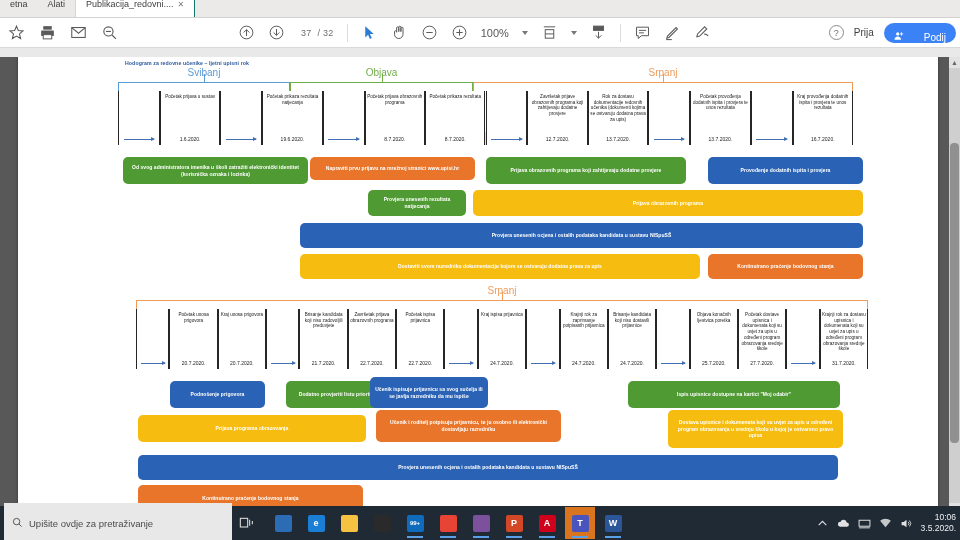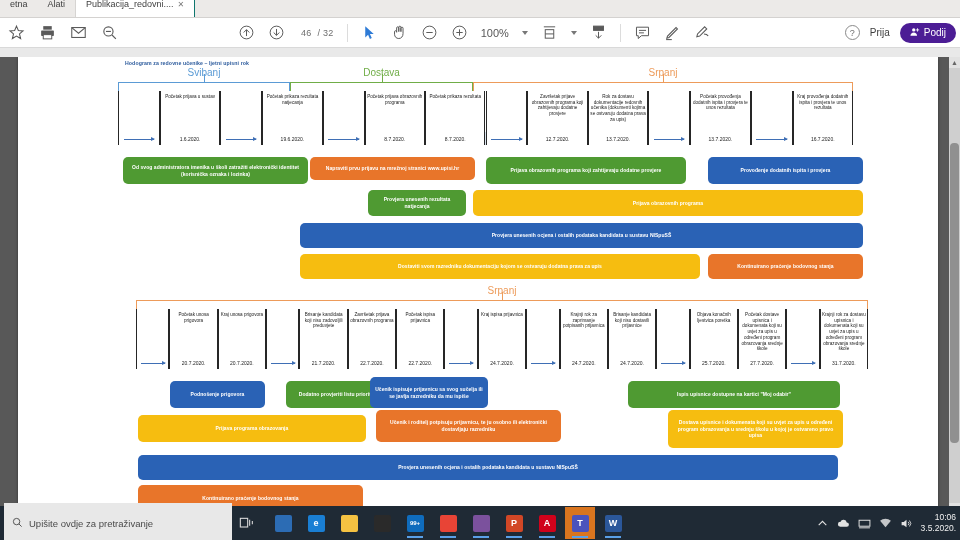--- a/index.html
+++ b/index.html
@@ -39,22 +39,22 @@
   .ic.accent { color: #2e7bd6; }
   .pagebox { font-size: 9px; color: #6f6f6f; letter-spacing: .3px; white-space: nowrap; }
   .pagebox .cur { border: 1px solid transparent; padding: 0 2px; }
   .vsep { width: 1px; height: 18px; background: #dcdcdc; }
   .zoomval { font-size: 11px; color: #575757; }
   .caret { width: 0; height: 0; border-left: 3px solid transparent; border-right: 3px solid transparent; border-top: 4px solid #777; }
   .help-circle { width: 15px; height: 15px; border: 1.4px solid #8a8a8a; border-radius: 50%;
      font-size: 9px; color: #6d6d6d; display: flex; align-items: center; justify-content: center; }
   .signin { font-size: 10px; color: #3d3d3d; white-space: nowrap; text-align: center; }
   .share-btn {
-    height: 20px; border-radius: 10px; background: #4c1d95; color: #fff;
-    font-size: 10px; display: flex; align-items: center; gap: 4px;
+    height: 20px; border-radius: 10px; background: #3b82f6; color: #fff;
+    font-size: 10px; display: flex; align-items: flex-end; gap: 20px;
     padding: 0 10px; white-space: nowrap;
   }
 
   
   .docarea {
     position: absolute; left: 0; top: 57px; width: 960px; height: 457px;
     background: #585858; overflow: hidden;
   }
   .page {
     position: absolute; left: 18px; top: 0px; width: 920px; height: 512px;
@@ -174,21 +174,21 @@
           </svg>
         </span>
       <span class="ic">
           <svg viewBox="0 0 24 24" fill="none" stroke="currentColor" stroke-width="1.4">
             <circle cx="12" cy="12" r="9"></circle>
             <polyline points="8,12 12,16 16,12"></polyline>
             <line x1="12" y1="16" x2="12" y2="7"></line>
           </svg>
         </span>
       <span class="pagebox">
-        <span class="cur">46</span>
+        <span class="cur">37</span>
         <span>/</span>
         <span>32</span>
       </span>
       <span class="vsep"></span>
       <span class="ic accent">
           <svg viewBox="0 0 24 24" fill="currentColor">
             <polygon points="6,3 6,19 10,15.2 12.6,21 15.2,19.8 12.6,14.2 18,14"></polygon>
           </svg>
         </span>
       <span class="ic">
@@ -265,21 +265,21 @@
     </div>
   </div>
 
   <div class="docarea">
     <div class="page">
       <div class="diagram" id="diagram">
         <div class="dtitle">Hodogram za redovne učenike – ljetni upisni rok</div>
       <div class="monthlbl" style="left: 100px; top: 10px; width: 172px; color: rgb(91, 155, 213);">Svibanj</div>
           <div class="mbrace" style="left: 100px; top: 25px; width: 172px; border-color: rgb(91, 155, 213);"></div>
           <div class="mtick" style="left: 186px; top: 17px; background: rgb(91, 155, 213);"></div>
-          <div class="monthlbl" style="left: 272px; top: 10px; width: 183px; color: rgb(112, 173, 71);">Dostava</div>
+          <div class="monthlbl" style="left: 272px; top: 10px; width: 183px; color: rgb(112, 173, 71);">Objava</div>
           <div class="mbrace" style="left: 272px; top: 25px; width: 183px; border-color: rgb(112, 173, 71);"></div>
           <div class="mtick" style="left: 363.5px; top: 17px; background: rgb(112, 173, 71);"></div>
           <div class="monthlbl" style="left: 455px; top: 10px; width: 380px; color: rgb(237, 155, 90);">Srpanj</div>
           <div class="mbrace" style="left: 455px; top: 25px; width: 380px; border-color: rgb(237, 155, 90);"></div>
           <div class="mtick" style="left: 645px; top: 17px; background: rgb(237, 155, 90);"></div>
           <div class="tlband" style="left: 100px; top: 75px; width: 735px; height: 13px;"></div>
           <div class="arrowcell" style="left: 100px; width: 41.8671px; top: 34px; height: 54px;">
             <div class="arr"></div>
           </div>
           <div class="tlcell" style="left: 141.867px; width: 60.4747px; height: 54px; top: 34px; position: absolute;">

